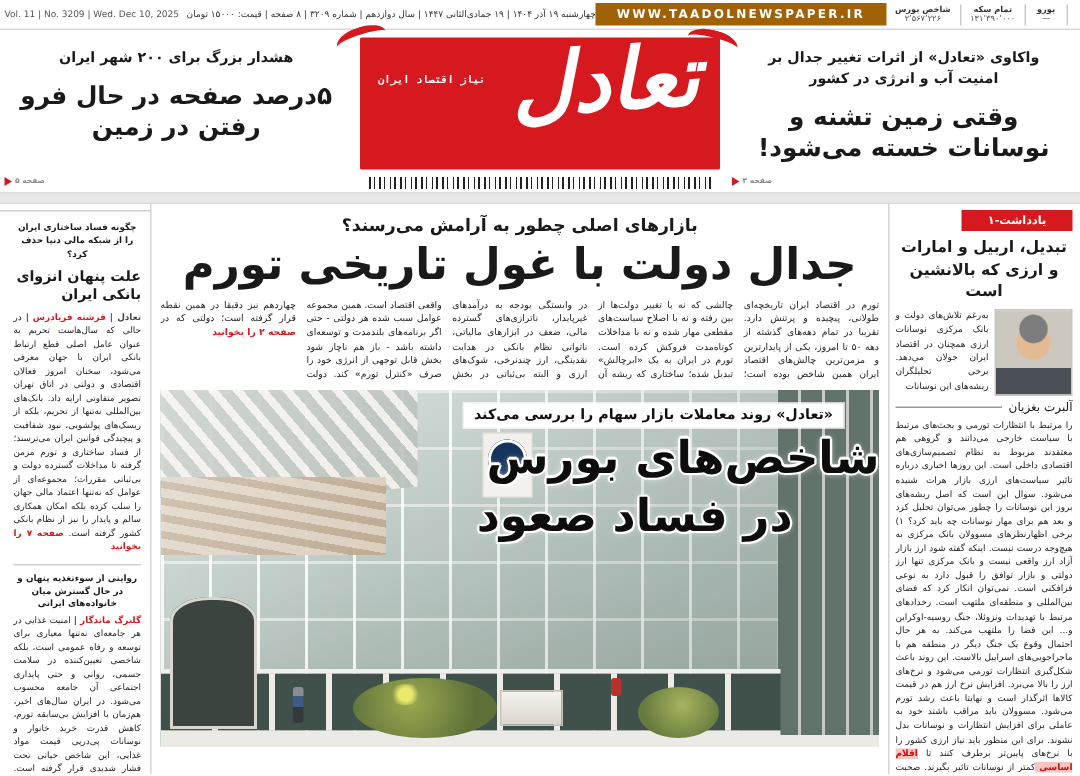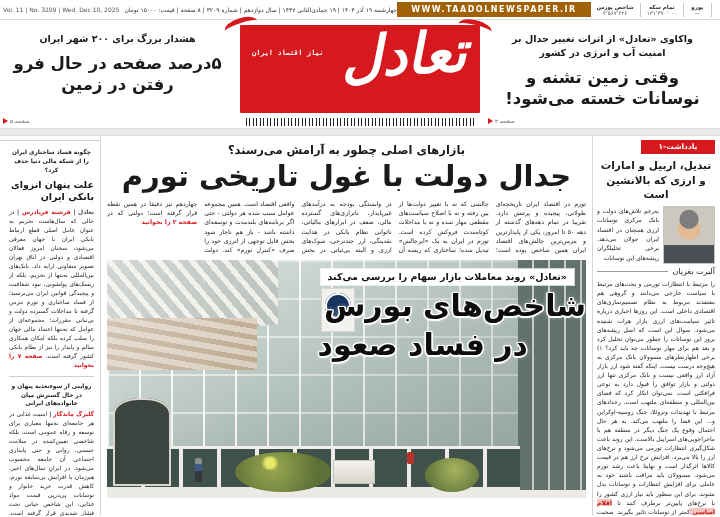--- a/index.html
+++ b/index.html
@@ -110,21 +110,21 @@
   .ph-bush2 { position: absolute; left: 318px; bottom: 6px; width: 54px; height: 34px; border-radius: 50%;
     background: radial-gradient(circle at 55% 35%, #a7b35e, #667a3e 72%); }
   .ph-flower { position: absolute; left: 150px; bottom: 28px; width: 26px; height: 14px; border-radius: 50%;
     background: radial-gradient(circle, #e9e96a 0 30%, rgba(0,0,0,0) 60%); }
   .ph-planter { position: absolute; left: 226px; bottom: 14px; width: 42px; height: 24px;
     background: linear-gradient(#f5f3ee, #d9d6cd); border: 1px solid #c6c3ba; }
   .ph-red-spot { position: absolute; left: 300px; bottom: 34px; width: 7px; height: 12px; background: #b6322c; border-radius: 2px; }
   .ph-emblem-panel { position: absolute; left: 214px; top: 28px; width: 34px; height: 44px; background: #f2f1ee; border: 1px solid #d8d8d4; }
   .ph-emblem { position: absolute; left: 218px; top: 33px; width: 26px; height: 26px; border-radius: 50%;
     background: #16355e; box-shadow: inset 0 0 0 2px #fff, inset 0 0 0 4px #16355e; }
-  .ph-kicker { position: absolute; right: 12px; top: 9px; background: #fff; color: #111;
+  .ph-kicker { position: absolute; right: 24px; top: 9px; background: #fff; color: #111;
     font-size: 9.5px; font-weight: bold; padding: 2px 7px 3px; box-shadow: 0 0 0 1px rgba(255,255,255,.7); }
   .ph-h1, .ph-h2 {
     position: absolute; color: #0d0d0d; font-weight: 900; font-size: 30px; letter-spacing: -1px; line-height: 1;
     text-shadow: 1.5px 0 0 #fff, -1.5px 0 0 #fff, 0 1.5px 0 #fff, 0 -1.5px 0 #fff,
                  1px 1px 0 #fff, -1px -1px 0 #fff, 1px -1px 0 #fff, -1px 1px 0 #fff, 0 0 5px rgba(255,255,255,.9);
   }
   .ph-h1 { right: 0; top: 31px; }
   .ph-h2 { right: 58px; top: 70px; }
   
   .note-label { width: 74px; background: #d6191f; color: #fff; font-size: 7.5px; font-weight: bold;

